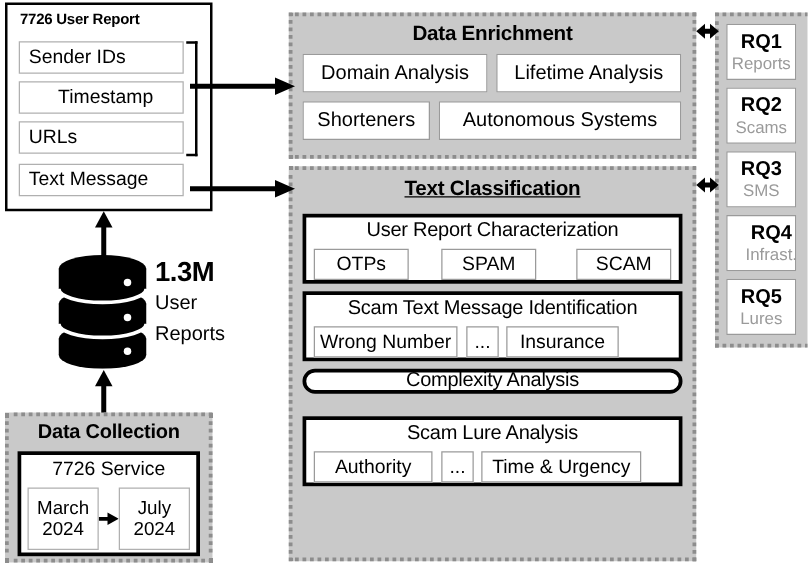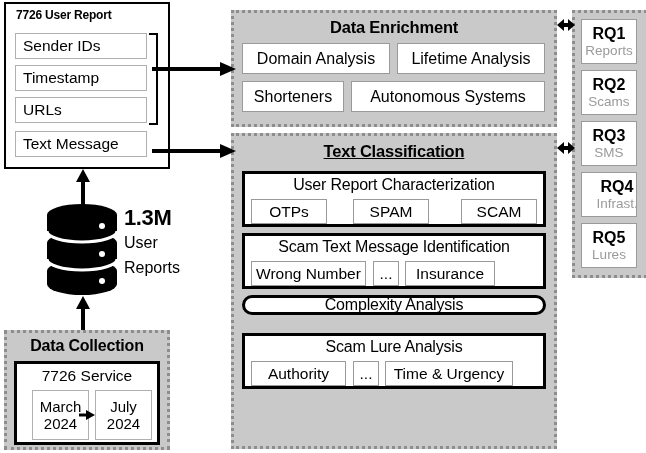--- a/index.html
+++ b/index.html
@@ -30,21 +30,21 @@
     font-size: 12px; font-weight: bold; letter-spacing: -0.2px;
     box-sizing: border-box;
   }
   .ur-field {
     position: absolute; left: 9px; width: 132px; height: 26px;
     border: 1px solid #b0b0b0; background: #fff;
     display: flex; align-items: center; padding-left: 7px;
     font-size: 15.5px; box-sizing: border-box;
   }
   #ur-field-0 { top: 29px; }
-  #ur-field-1 { top: 61px; }
+  #ur-field-1 { top: 61px; justify-content: center; }
   #ur-field-2 { top: 93px; }
   #ur-field-3 { top: 127px; }
 
   
   #ur-bracket {
     position: absolute; left: 143px; top: 29px; width: 9px; height: 92px;
     border: 2px solid #000; border-left: none;
     box-sizing: border-box;
   }
 
@@ -80,21 +80,21 @@
   #service-title {
     position: absolute; left: 0; top: 3px; width: 100%;
     text-align: center; font-size: 15.5px;
   }
   .date-box {
     position: absolute; top: 26px; width: 57px; height: 50px;
     border: 1px solid #b0b0b0; background: #fff; box-sizing: border-box;
     display: flex; flex-direction: column; align-items: center;
     justify-content: center; font-size: 15px; line-height: 1.15;
   }
-  #date-box-start { left: 15px; }
+  #date-box-start { left: 5px; }
   #date-box-end { left: 78px; }
   #date-arrow {
     position: absolute; left: 62px; top: 45px; width: 16px; height: 12px;
   }
 
   
   #data-enrichment-panel {
     left: 231px; top: 10px; width: 326px; height: 117px;
     border: 3px dotted #8d8d8d; background: #c9c9c9;
   }

